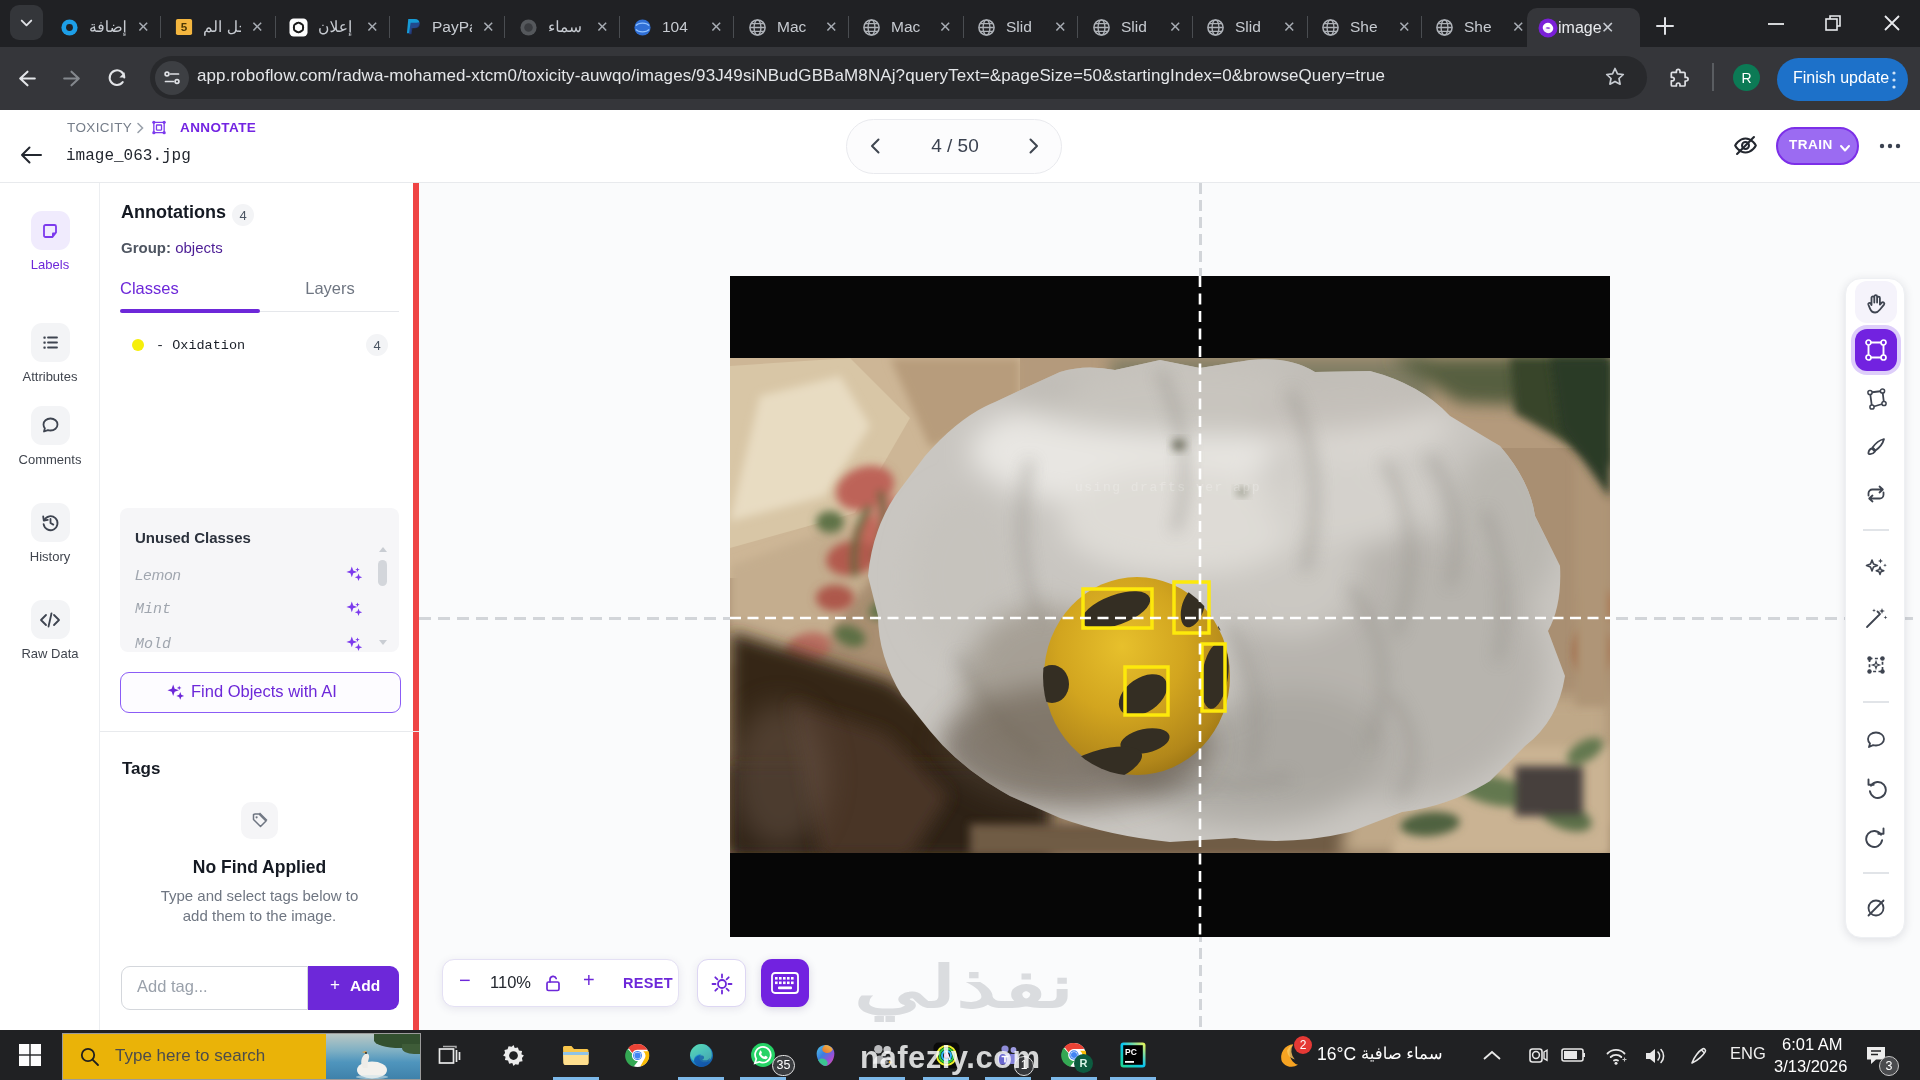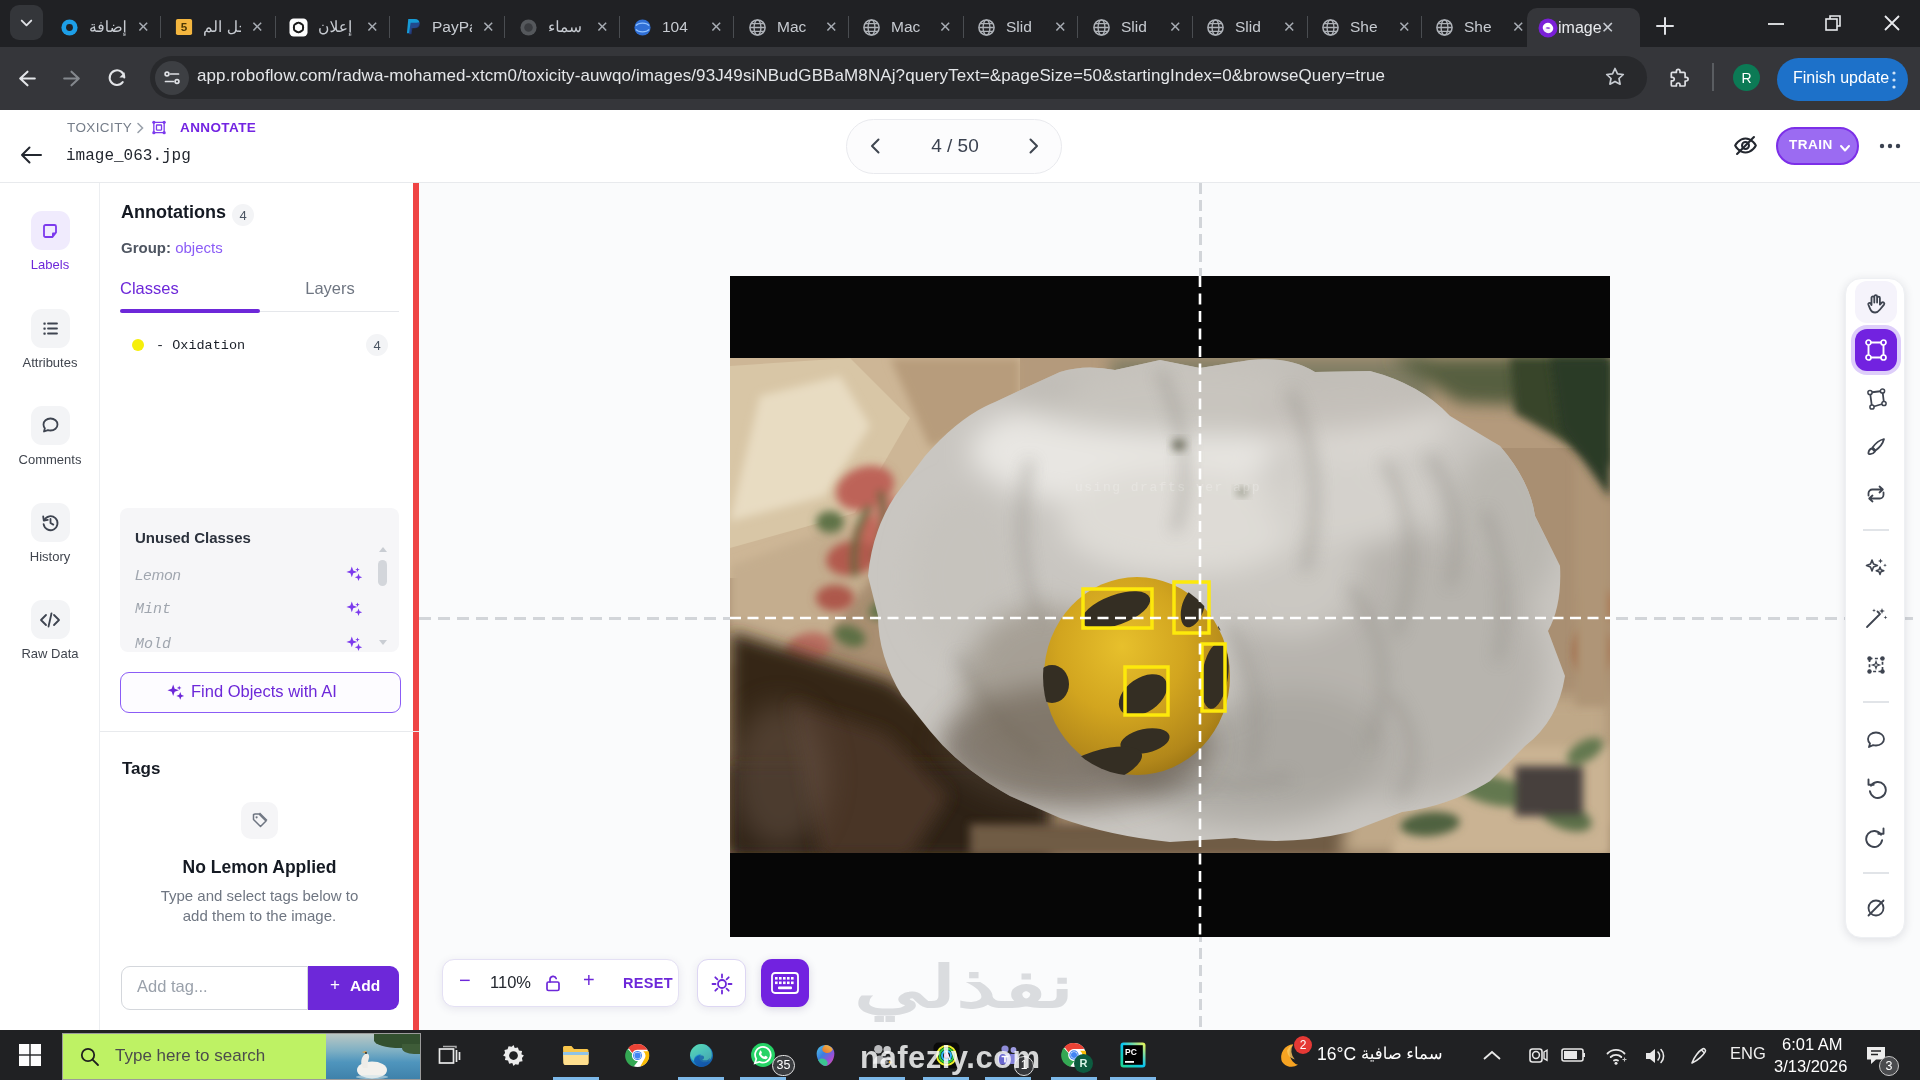--- a/index.html
+++ b/index.html
@@ -307,21 +307,21 @@
   <div id="sidebar">
     <div class="sbitem" style="top:28px">
       <div class="sbbox" style="background:#f0ebfd">
         <svg width="20" height="20" viewBox="0 0 20 20">
             <path d="M4 5.5A1.5 1.5 0 0 1 5.5 4h9A1.5 1.5 0 0 1 16 5.5v6L12.5 16h-7A1.5 1.5 0 0 1 4 14.5z" fill="none" stroke="#7c3aed" stroke-width="1.8" stroke-linejoin="round"></path>
             <path d="M16 11.5h-3a1 1 0 0 0-1 1V16z" fill="#7c3aed"></path>
           </svg>
       </div>
       <div class="sblbl" style="color:#6d28d9">Labels</div>
     </div>
-    <div class="sbitem" style="top:126px">
+    <div class="sbitem" style="top:140px">
       <div class="sbbox">
         <svg width="21" height="21" viewBox="0 0 21 21">
             <g stroke="#3e4450" stroke-width="1.8" stroke-linecap="round">
               <path d="M8 5.5h9M8 10.5h9M8 15.5h9"></path>
             </g>
             <g fill="#3e4450">
               <rect x="3.4" y="4.4" width="2.3" height="2.3" rx="0.6"></rect>
               <rect x="3.4" y="9.4" width="2.3" height="2.3" rx="0.6"></rect>
               <rect x="3.4" y="14.4" width="2.3" height="2.3" rx="0.6"></rect>
             </g>
@@ -354,21 +354,21 @@
             <path d="M12.5 3.5l-3 13" stroke="#3e4450" stroke-width="1.8" stroke-linecap="round"></path>
           </svg>
       </div>
       <div class="sblbl">Raw Data</div>
     </div>
   </div>
 
   <div id="panel">
     <div class="abs" style="left:21px;top:19px;font-size:18px;font-weight:bold;color:#151a23;">Annotations</div>
     <div class="badge abs" style="left:132px;top:21px;width:22px;height:22px;font-size:13px;">4</div>
-    <div class="abs" style="left:21px;top:56px;font-size:15px;color:#4e5561;"><b>Group:</b> <span style="color:#8b5cf6">objects</span></div>
+    <div class="abs" style="left:21px;top:56px;font-size:15px;color:#4e5561;"><b>Group:</b> <span style="color:#4c1d95">objects</span></div>
 
     <div class="abs" style="left:20px;top:96px;width:140px;font-size:16.5px;font-weight:500;color:#6d28d9;">Classes</div>
     <div class="abs" style="left:160px;top:96px;width:140px;text-align:center;font-size:16.5px;color:#6f7682;">Layers</div>
     <div class="abs" style="left:20px;top:128px;width:279px;height:1px;background:#e5e7eb;"></div>
     <div class="abs" style="left:20px;top:126px;width:140px;height:3.5px;background:#6d28d9;border-radius:2px;"></div>
 
     <div class="abs" style="left:32px;top:156px;width:12px;height:12px;border-radius:50%;background:#f6ef0a;"></div>
     <div class="abs" style="left:56px;top:155px;font-size:13.5px;font-family:'Liberation Mono',monospace;color:#1a1f28;">- Oxidation</div>
     <div class="badge abs" style="left:266px;top:151px;width:22px;height:22px;font-size:13px;">4</div>
 
@@ -412,21 +412,21 @@
     <div class="abs" style="left:22px;top:576px;font-size:17px;font-weight:bold;color:#151a23;">Tags</div>
     <div class="abs" style="left:141px;top:619px;width:37px;height:37px;border-radius:10px;background:#f5f5f7;">
       <svg class="abs" style="left:8px;top:8px" width="21" height="21" viewBox="0 0 21 21">
           <g fill="none" stroke="#6f7682" stroke-width="1.5" stroke-linejoin="round">
             <path d="M3 4.5v5l7 7 5.5-5.5-7-7H4.5A1.5 1.5 0 0 0 3 5.5z" transform="translate(1.5,0)"></path>
             <path d="M10.5 3l7.5 7.5"></path>
           </g>
           <circle cx="7.6" cy="7.3" r="1.1" fill="#6f7682"></circle>
         </svg>
     </div>
-    <div class="abs" style="left:0;top:674px;width:319px;text-align:center;font-size:17.5px;font-weight:bold;color:#151a23;">No Lemon Applied</div>
+    <div class="abs" style="left:0;top:674px;width:319px;text-align:center;font-size:17.5px;font-weight:bold;color:#151a23;">No Find Applied</div>
     <div class="abs" style="left:0;top:703px;width:319px;text-align:center;font-size:15px;color:#6f7682;line-height:20px;">Type and select tags below to<br>add them to the image.</div>
 
     <div class="abs" style="left:21px;top:783px;width:187px;height:44px;border:1.5px solid #d4d7dc;border-radius:9px 0 0 9px;background:#fff;">
       <span class="abs" style="left:15px;top:10px;font-size:16.5px;color:#9aa1ab;">Add tag...</span>
     </div>
     <div class="abs" style="left:208px;top:783px;width:91px;height:44px;border-radius:0 9px 9px 0;background:#6d28d9;">
       <span class="abs" style="left:22px;top:9px;font-size:17px;color:#fff;">+</span>
       <span class="abs" style="left:42px;top:11px;font-size:15.5px;font-weight:bold;color:#fff;">Add</span>
     </div>
   </div>
@@ -714,21 +714,21 @@
 
     <svg class="abs" style="left:18px;top:13px" width="24" height="24" viewBox="0 0 24 24">
         <g fill="#fdfdfd">
           <rect x="1" y="1" width="10.3" height="10.3"></rect>
           <rect x="12.7" y="1" width="10.3" height="10.3"></rect>
           <rect x="1" y="12.7" width="10.3" height="10.3"></rect>
           <rect x="12.7" y="12.7" width="10.3" height="10.3"></rect>
         </g>
       </svg>
 
-    <div class="abs" style="left:62px;top:3px;width:359px;height:47px;background:#bef264;border:1px solid #9b9b9b;overflow:hidden;">
+    <div class="abs" style="left:62px;top:3px;width:359px;height:47px;background:#eab308;border:1px solid #9b9b9b;overflow:hidden;">
       <svg class="abs" style="left:16px;top:12px" width="22" height="22" viewBox="0 0 22 22">
           <circle cx="9" cy="9" r="6.2" fill="none" stroke="#1f1f1f" stroke-width="1.8"></circle>
           <path d="M13.8 13.8L19 19" stroke="#1f1f1f" stroke-width="1.8" stroke-linecap="round"></path>
         </svg>
       <span class="abs" style="left:52px;top:12px;font-size:17px;color:#4c4c4c;">Type here to search</span>
 
       <div class="abs" style="left:263px;top:0;width:96px;height:47px;background:linear-gradient(180deg,#b9c7c4 0%,#7fb0c4 35%,#4f95bd 60%,#3d7fa8 100%);">
         <div class="abs" style="left:48px;top:0;width:48px;height:14px;background:#33502f;border-radius:0 0 0 55%;"></div>
         <div class="abs" style="left:76px;top:10px;width:20px;height:10px;background:#3e5c38;border-radius:0 0 0 60%;"></div>
         <svg class="abs" style="left:20px;top:12px" width="50" height="34" viewBox="0 0 50 34">

